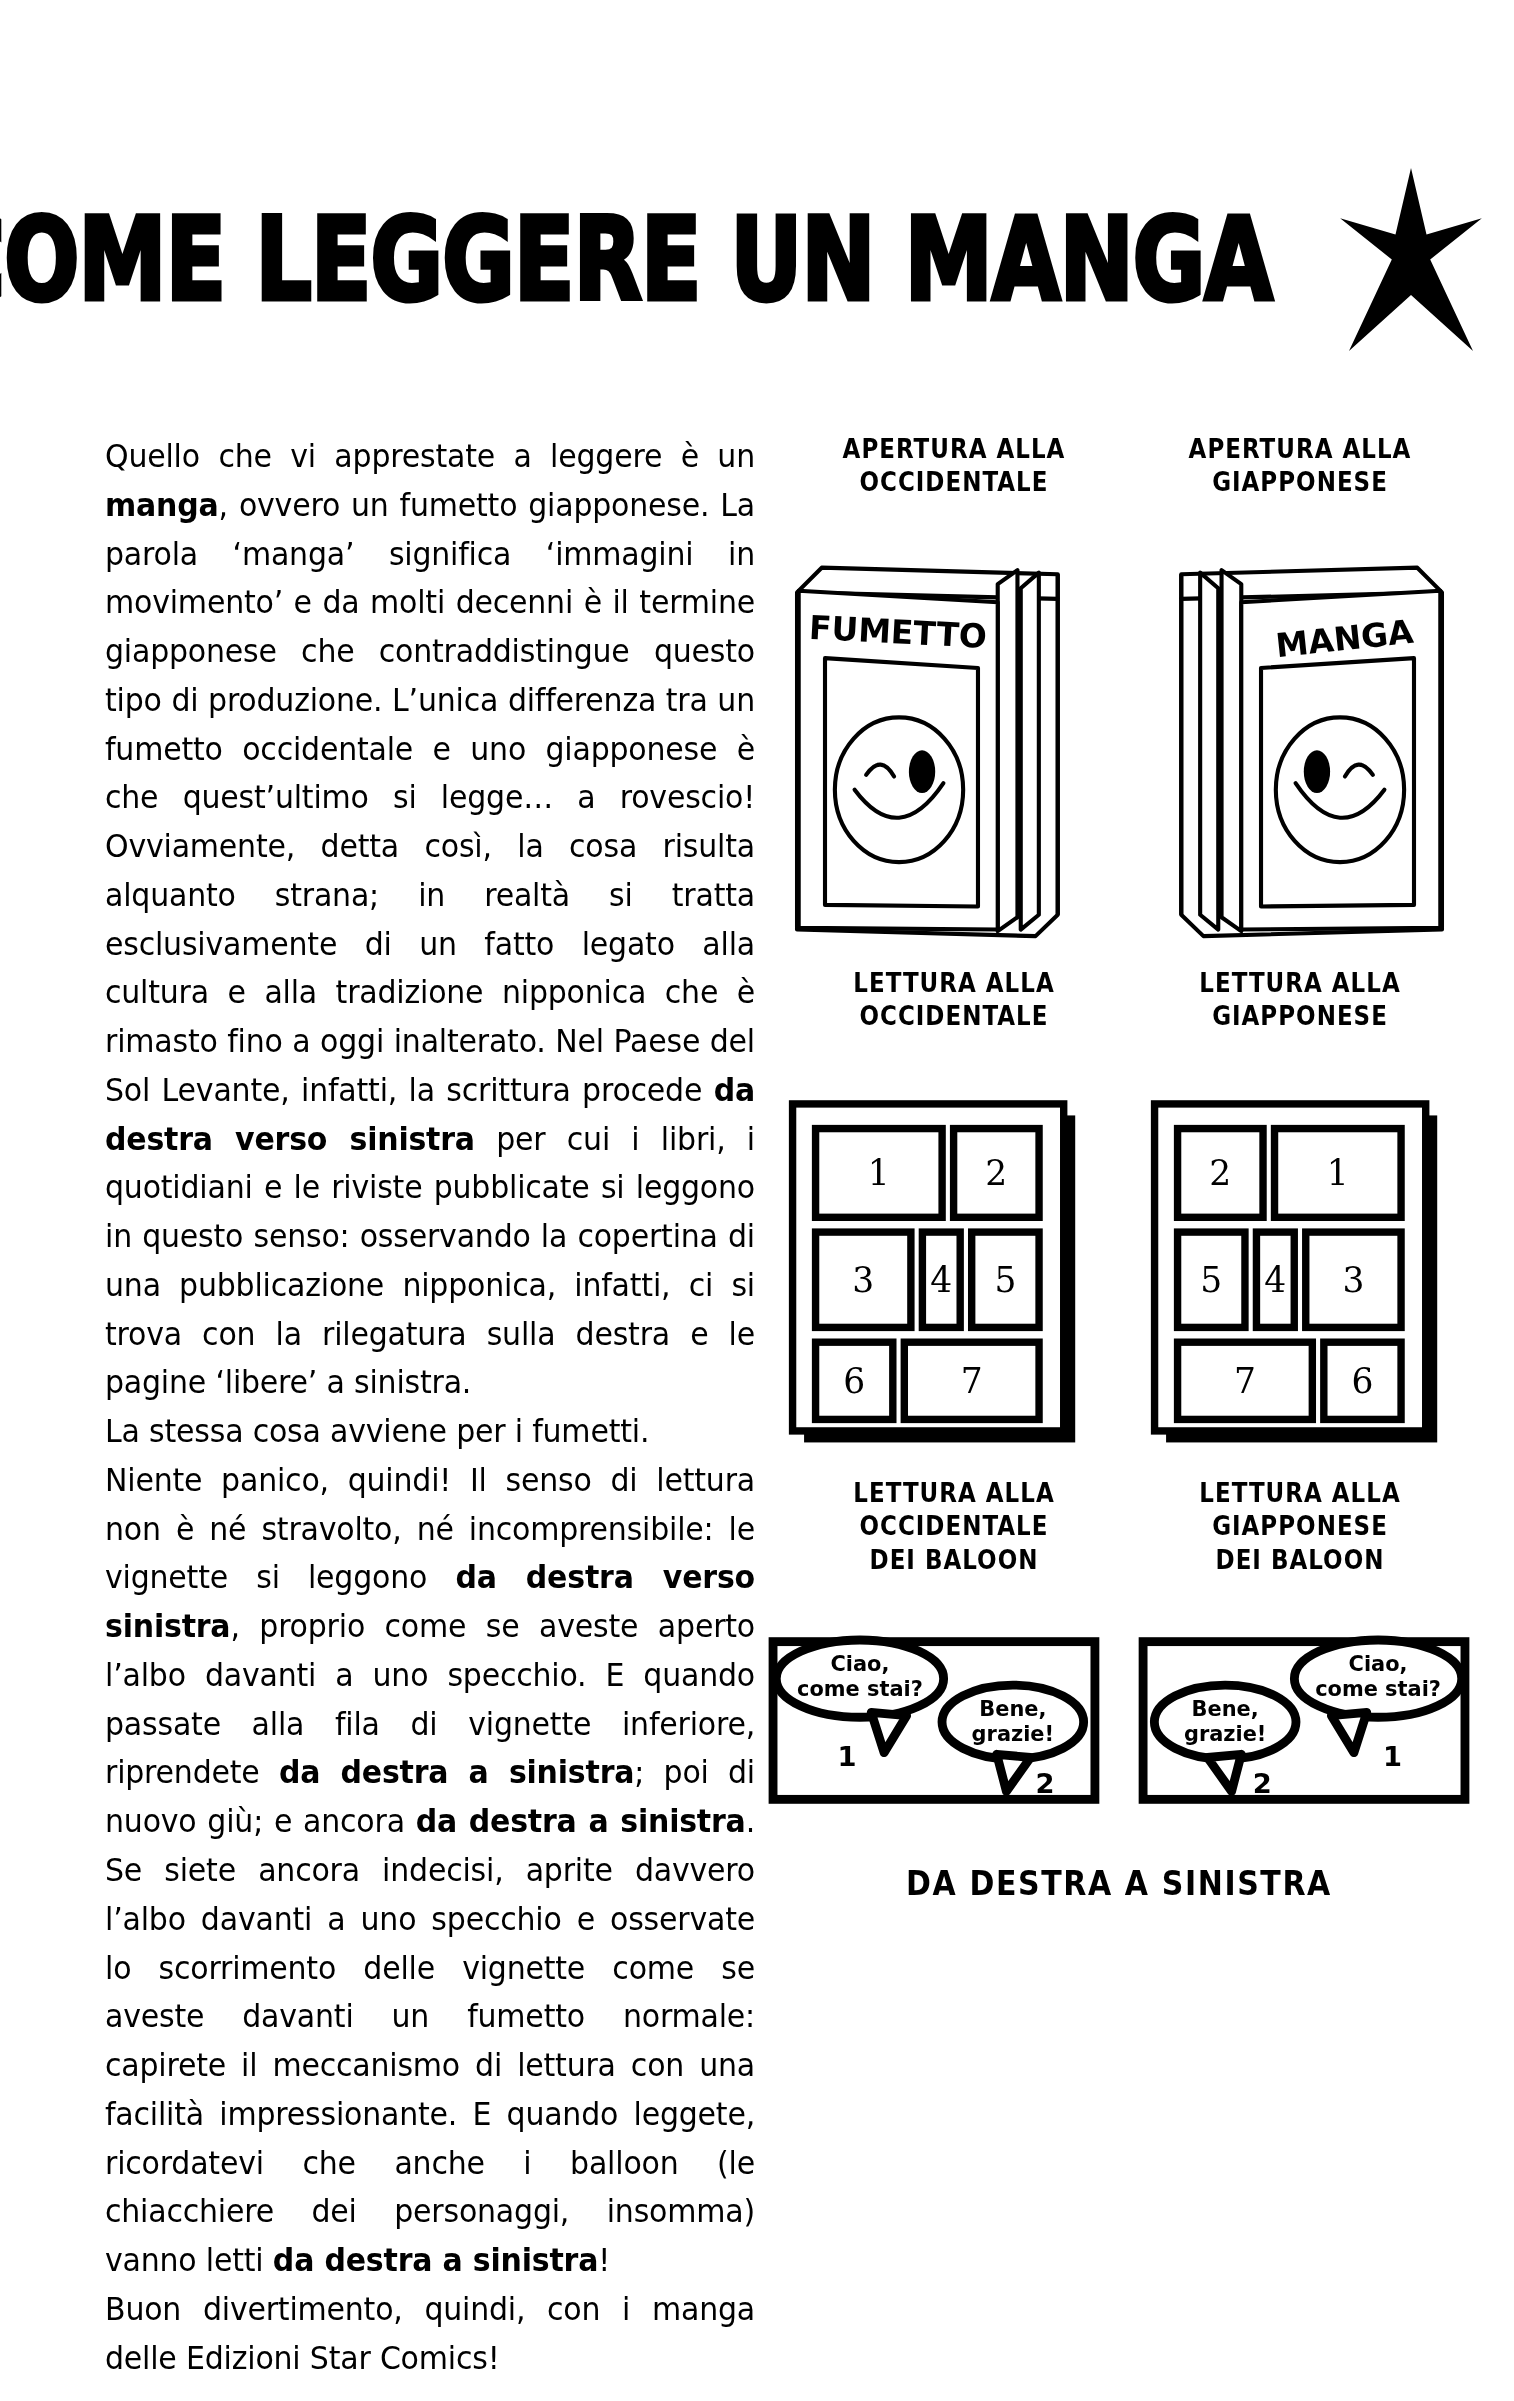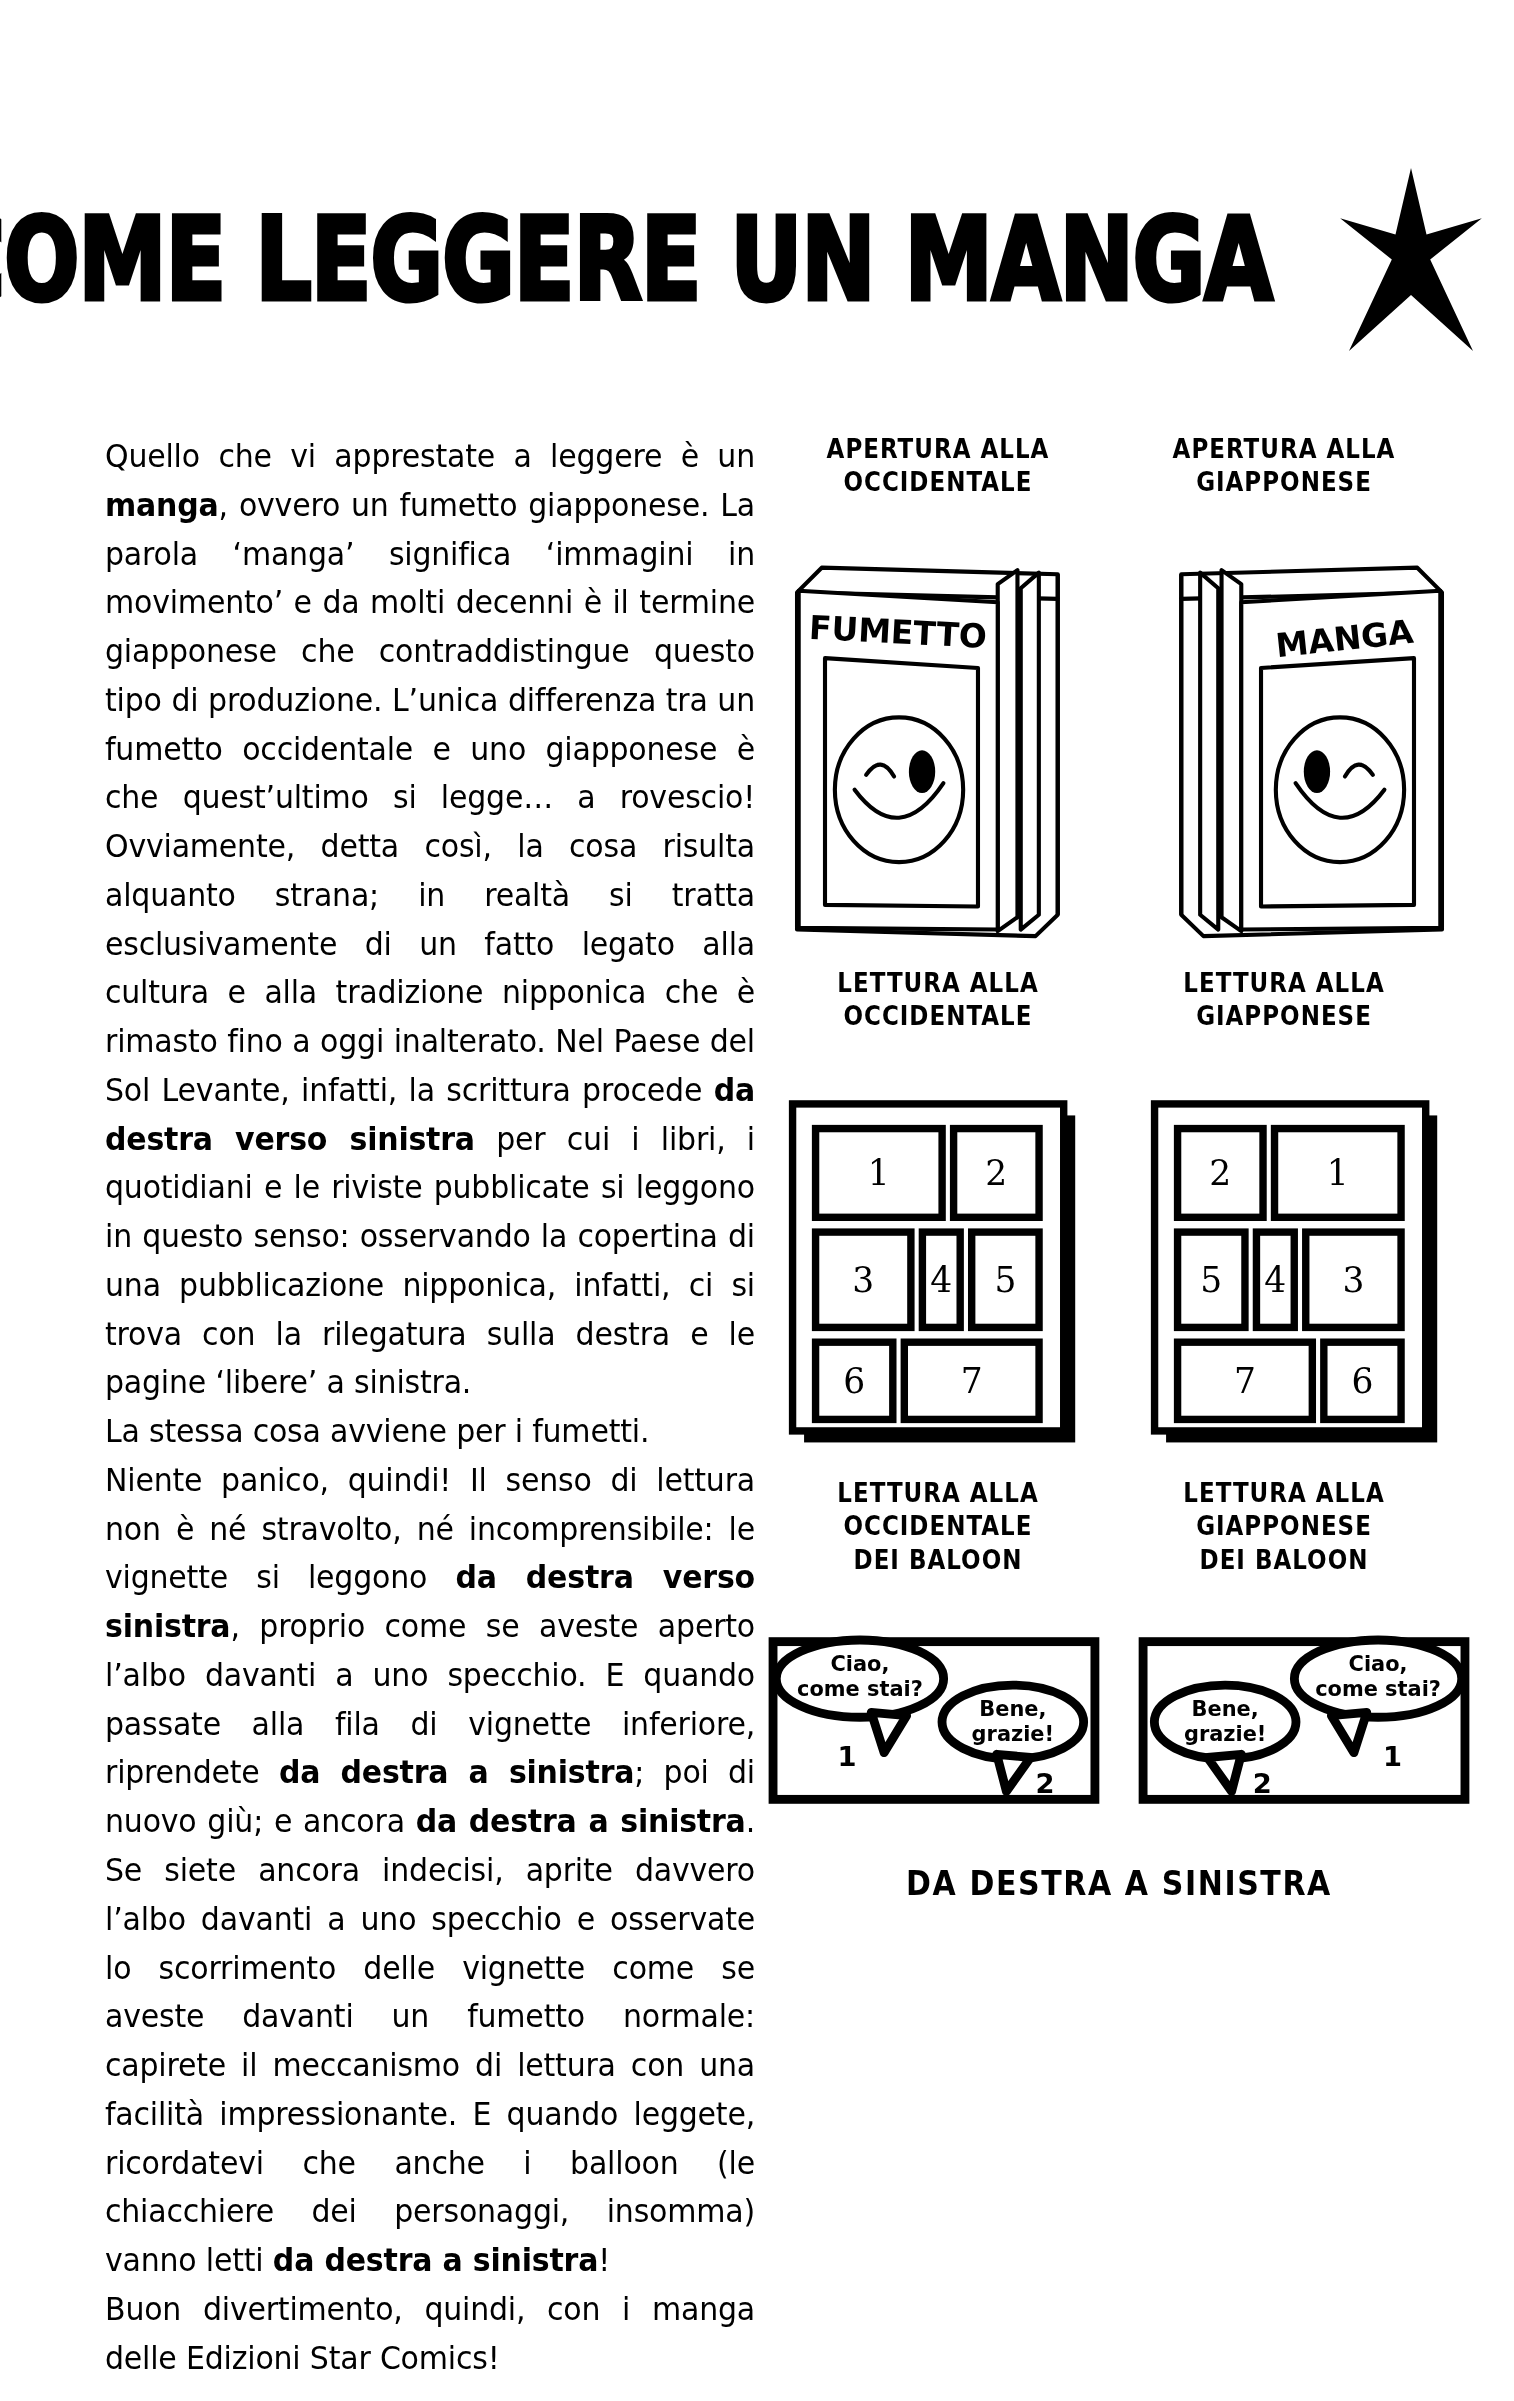--- a/index.html
+++ b/index.html
@@ -66,21 +66,21 @@
     font-weight: bold;
     font-size: 23px;
     line-height: 30px;
     letter-spacing: 1px;
     text-align: center;
     transform: scaleY(1.12);
     transform-origin: center top;
   }
   .cap-row {
     display: flex;
-    justify-content: flex-start;
+    justify-content: flex-end;
   }
   .cap-cell { width: 346px; }
 
   .fig-row {
     display: flex;
     justify-content: space-between;
   }
   .fig-cell {
     width: 346px;
     display: flex;

